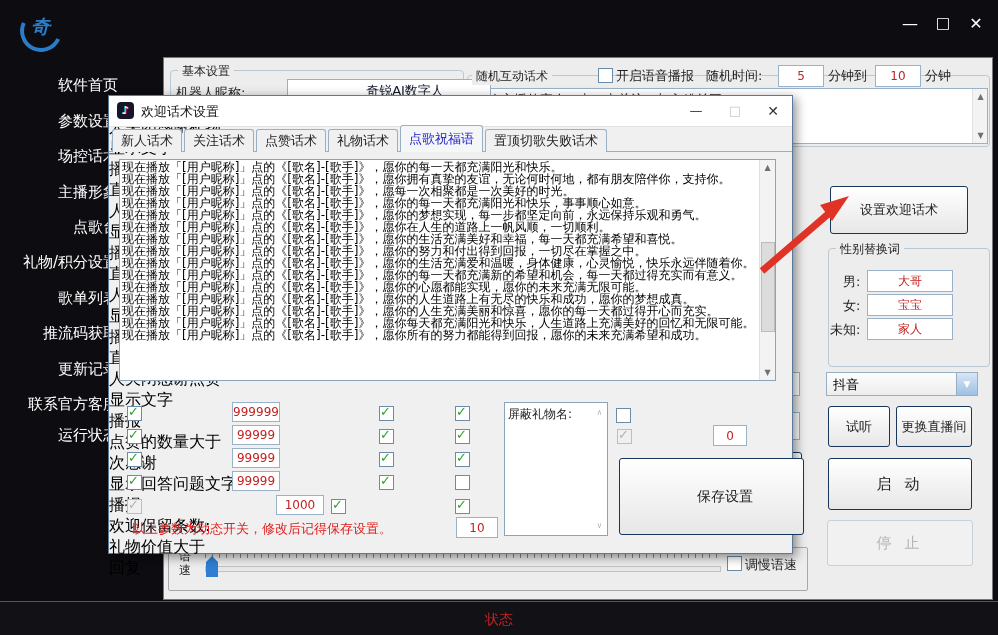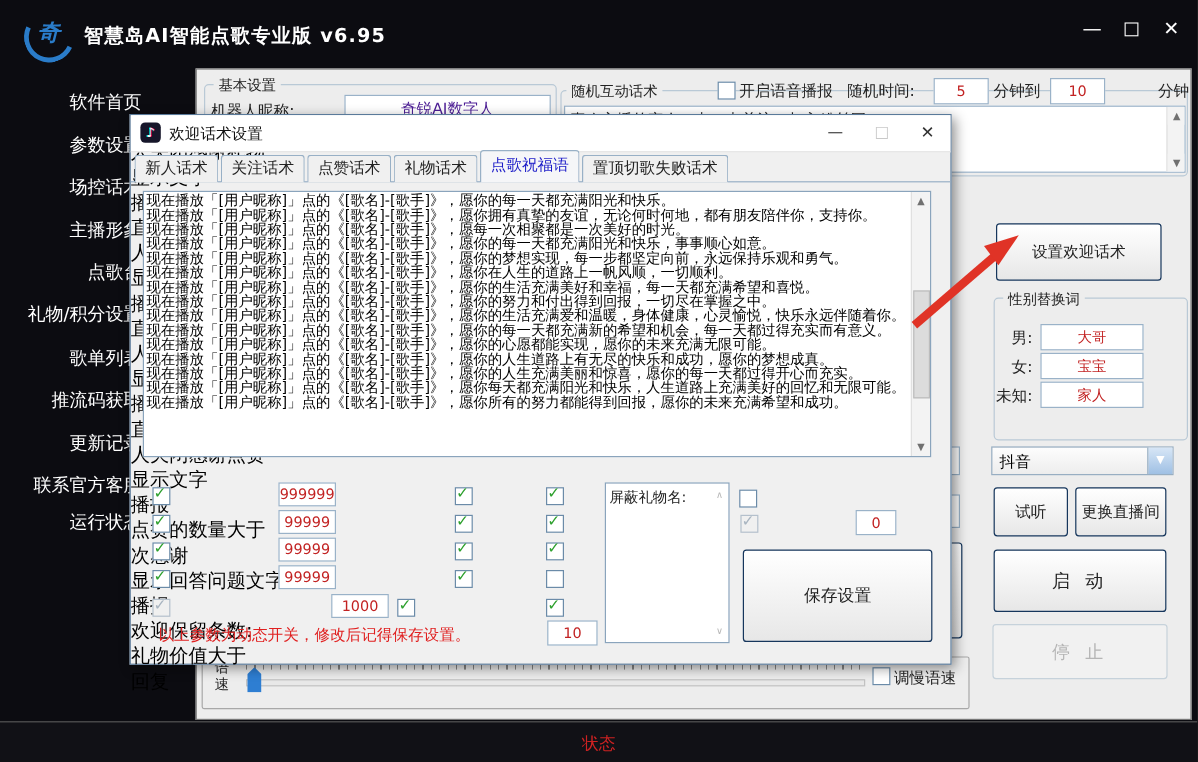--- a/index.html
+++ b/index.html
@@ -18,21 +18,21 @@
   
   .side-item{position:absolute;right:880px;color:#fff;font-size:15px;white-space:nowrap;z-index:2;}
 
   
   .content{position:absolute;left:163px;top:57px;width:828px;height:541px;background:#ededed;border:1px solid #777;z-index:1;}
   .grp{position:absolute;border:1px solid #b9c9d6;border-radius:4px;z-index:2;}
   .grp-label{position:absolute;background:#ededed;padding:0 4px;font-size:12px;color:#222;white-space:nowrap;z-index:3;}
   .lbl{position:absolute;font-size:13px;color:#222;white-space:nowrap;z-index:3;}
   .tin{position:absolute;background:#fff;border:1px solid #9ab2c8;color:#c22222;text-align:center;
     font-size:12px;z-index:3;display:flex;align-items:center;justify-content:center;}
-  .tin.orange{color:#4c1d95;font-size:13px;}
+  .tin.orange{color:#0f172a;font-size:13px;padding-left:32px;}
   .cb{position:absolute;width:13px;height:13px;background:#fff;border:1px solid #6b8ba8;z-index:3;}
   .cb.checked::before{content:"✓";position:absolute;left:0px;top:-3px;font-size:13px;font-weight:bold;color:#2da02d;}
   .cb.dis{background:#f0f0f0;border-color:#b4c0cc;}
   .cb.dis.checked::before{color:#a8b4c0;}
   .btn{position:absolute;border:1px solid #16365c;border-radius:3px;background:linear-gradient(#ffffff,#e7e7e7);
     color:#222;display:flex;align-items:center;justify-content:center;font-size:13px;z-index:3;cursor:pointer;}
   .btn.disabled{border-color:#c6d2db;color:#b5b5b5;background:#f1f1f1;cursor:default;}
 
   
   .dd{position:absolute;left:826px;top:372px;width:150px;height:22px;background:linear-gradient(#fdfdfd,#ededed);
@@ -86,35 +86,34 @@
   .sb .sb-thumb{position:absolute;left:1px;top:82px;width:12px;height:88px;background:#dcdcdc;border:1px solid #bcbcbc;}
   .note{position:absolute;left:23px;top:424px;font-size:13px;color:#e02020;white-space:nowrap;z-index:11;}
 
   .giftbox{position:absolute;left:395px;top:306px;width:102px;height:132px;background:#fff;
     border:1px solid #8aa4bc;z-index:11;}
   .giftbox .gb-label{position:absolute;left:3px;top:3px;font-size:12px;color:#222;}
   .gsb{position:absolute;right:1px;top:1px;bottom:1px;width:13px;}
   .gsb .up,.gsb .dn{position:absolute;left:0;width:13px;height:13px;color:#b8b8b8;font-size:8px;text-align:center;line-height:13px;}
   .gsb .up{top:2px;} .gsb .dn{bottom:2px;}
 
-  .save-btn{left:510px;top:362px;width:156px;height:75px;font-size:14px;z-index:11;}
+  .save-btn{left:510px;top:362px;width:156px;height:75px;font-size:14px;z-index:11;padding-left:27px;}
 
   
   .arrow{position:absolute;left:748px;top:183px;width:115px;height:100px;z-index:30;pointer-events:none;}
 </style>
 </head>
 <body>
 
 <div class="screen">
 
   <div class="logo">
     <div class="ring"></div>
     <div class="chr">奇</div>
   </div>
-  <div class="app-title">智慧岛AI智能点歌专业版 v6.95</div>
   <div class="winbtn" style="left:897px;">—</div>
   <div class="winbtn" style="left:930px;font-size:15px;">□</div>
   <div class="winbtn" style="left:963px;">✕</div>
 
   <div class="side-item" style="top:76px;">软件首页</div>
   <div class="side-item" style="top:112px;">参数设置</div>
   <div class="side-item" style="top:147px;">场控话术</div>
   <div class="side-item" style="top:183px;">主播形象</div>
   <div class="side-item" style="top:218px;">点歌台</div>
   <div class="side-item" style="top:253px;">礼物/积分设置</div>
@@ -132,21 +131,21 @@
   <div class="tin orange" style="left:287px;top:79px;width:170px;height:22px;">奇锐AI数字人</div>
 
   <div class="grp" style="left:467px;top:75px;width:521px;height:70px;"></div>
   <div class="grp-label" style="left:472px;top:68px;">随机互动话术</div>
   <div class="cb" style="left:598px;top:68px;"></div>
   <div class="lbl" style="left:616px;top:67px;">开启语音播报</div>
   <div class="lbl" style="left:706px;top:67px;">随机时间:</div>
   <div class="tin" style="left:778px;top:65px;width:44px;height:20px;">5</div>
   <div class="lbl" style="left:828px;top:67px;">分钟到</div>
   <div class="tin" style="left:875px;top:65px;width:44px;height:20px;">10</div>
-  <div class="lbl" style="left:925px;top:67px;margin-left:40px;">分钟</div>
+  <div class="lbl" style="left:925px;top:67px;">分钟</div>
   <div class="abs" style="left:470px;top:88px;width:516px;height:54px;background:#fff;border:1px solid #9ab2c8;z-index:2;overflow:hidden;">
     <div style="position:absolute;left:4px;top:2px;font-size:13px;color:#222;white-space:nowrap;">喜欢主播的家人，点．点关注，加入粉丝团</div>
     <div class="sb" style="width:14px;">
       <div class="up">▲</div>
       <div class="dn">▼</div>
     </div>
   </div>
 
   <div class="btn" style="left:830px;top:186px;width:136px;height:46px;">设置欢迎话术</div>
 

